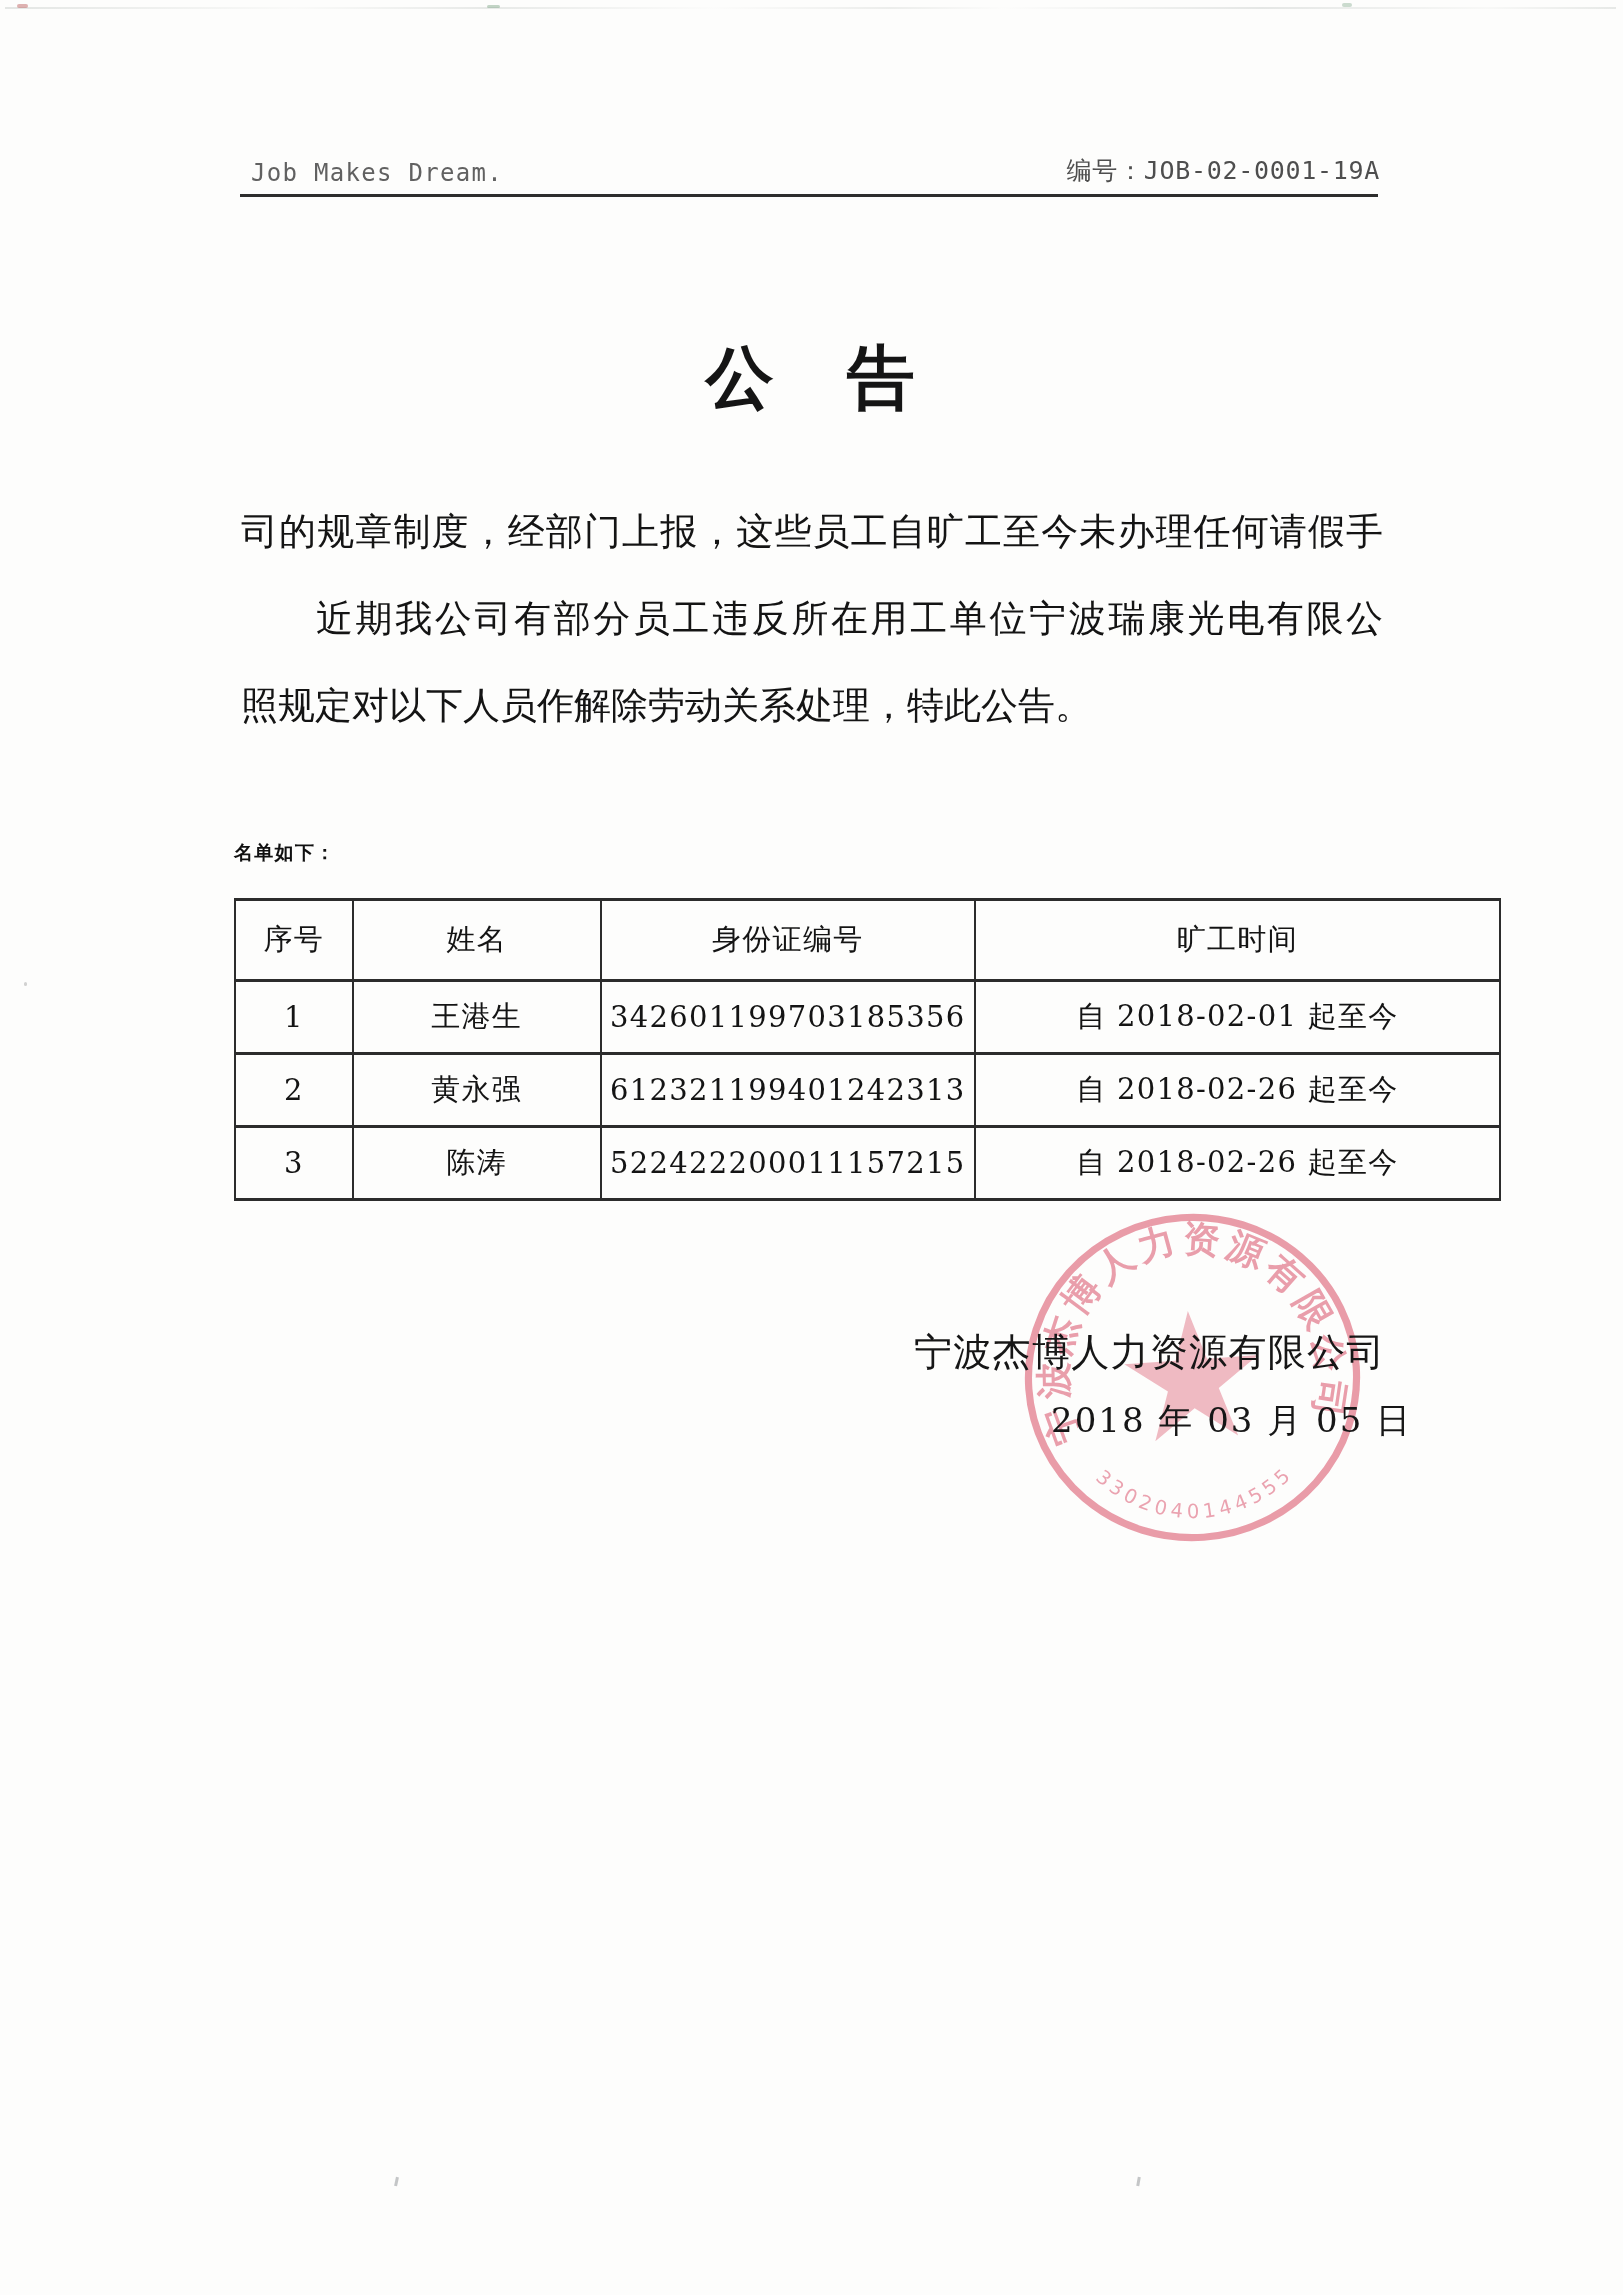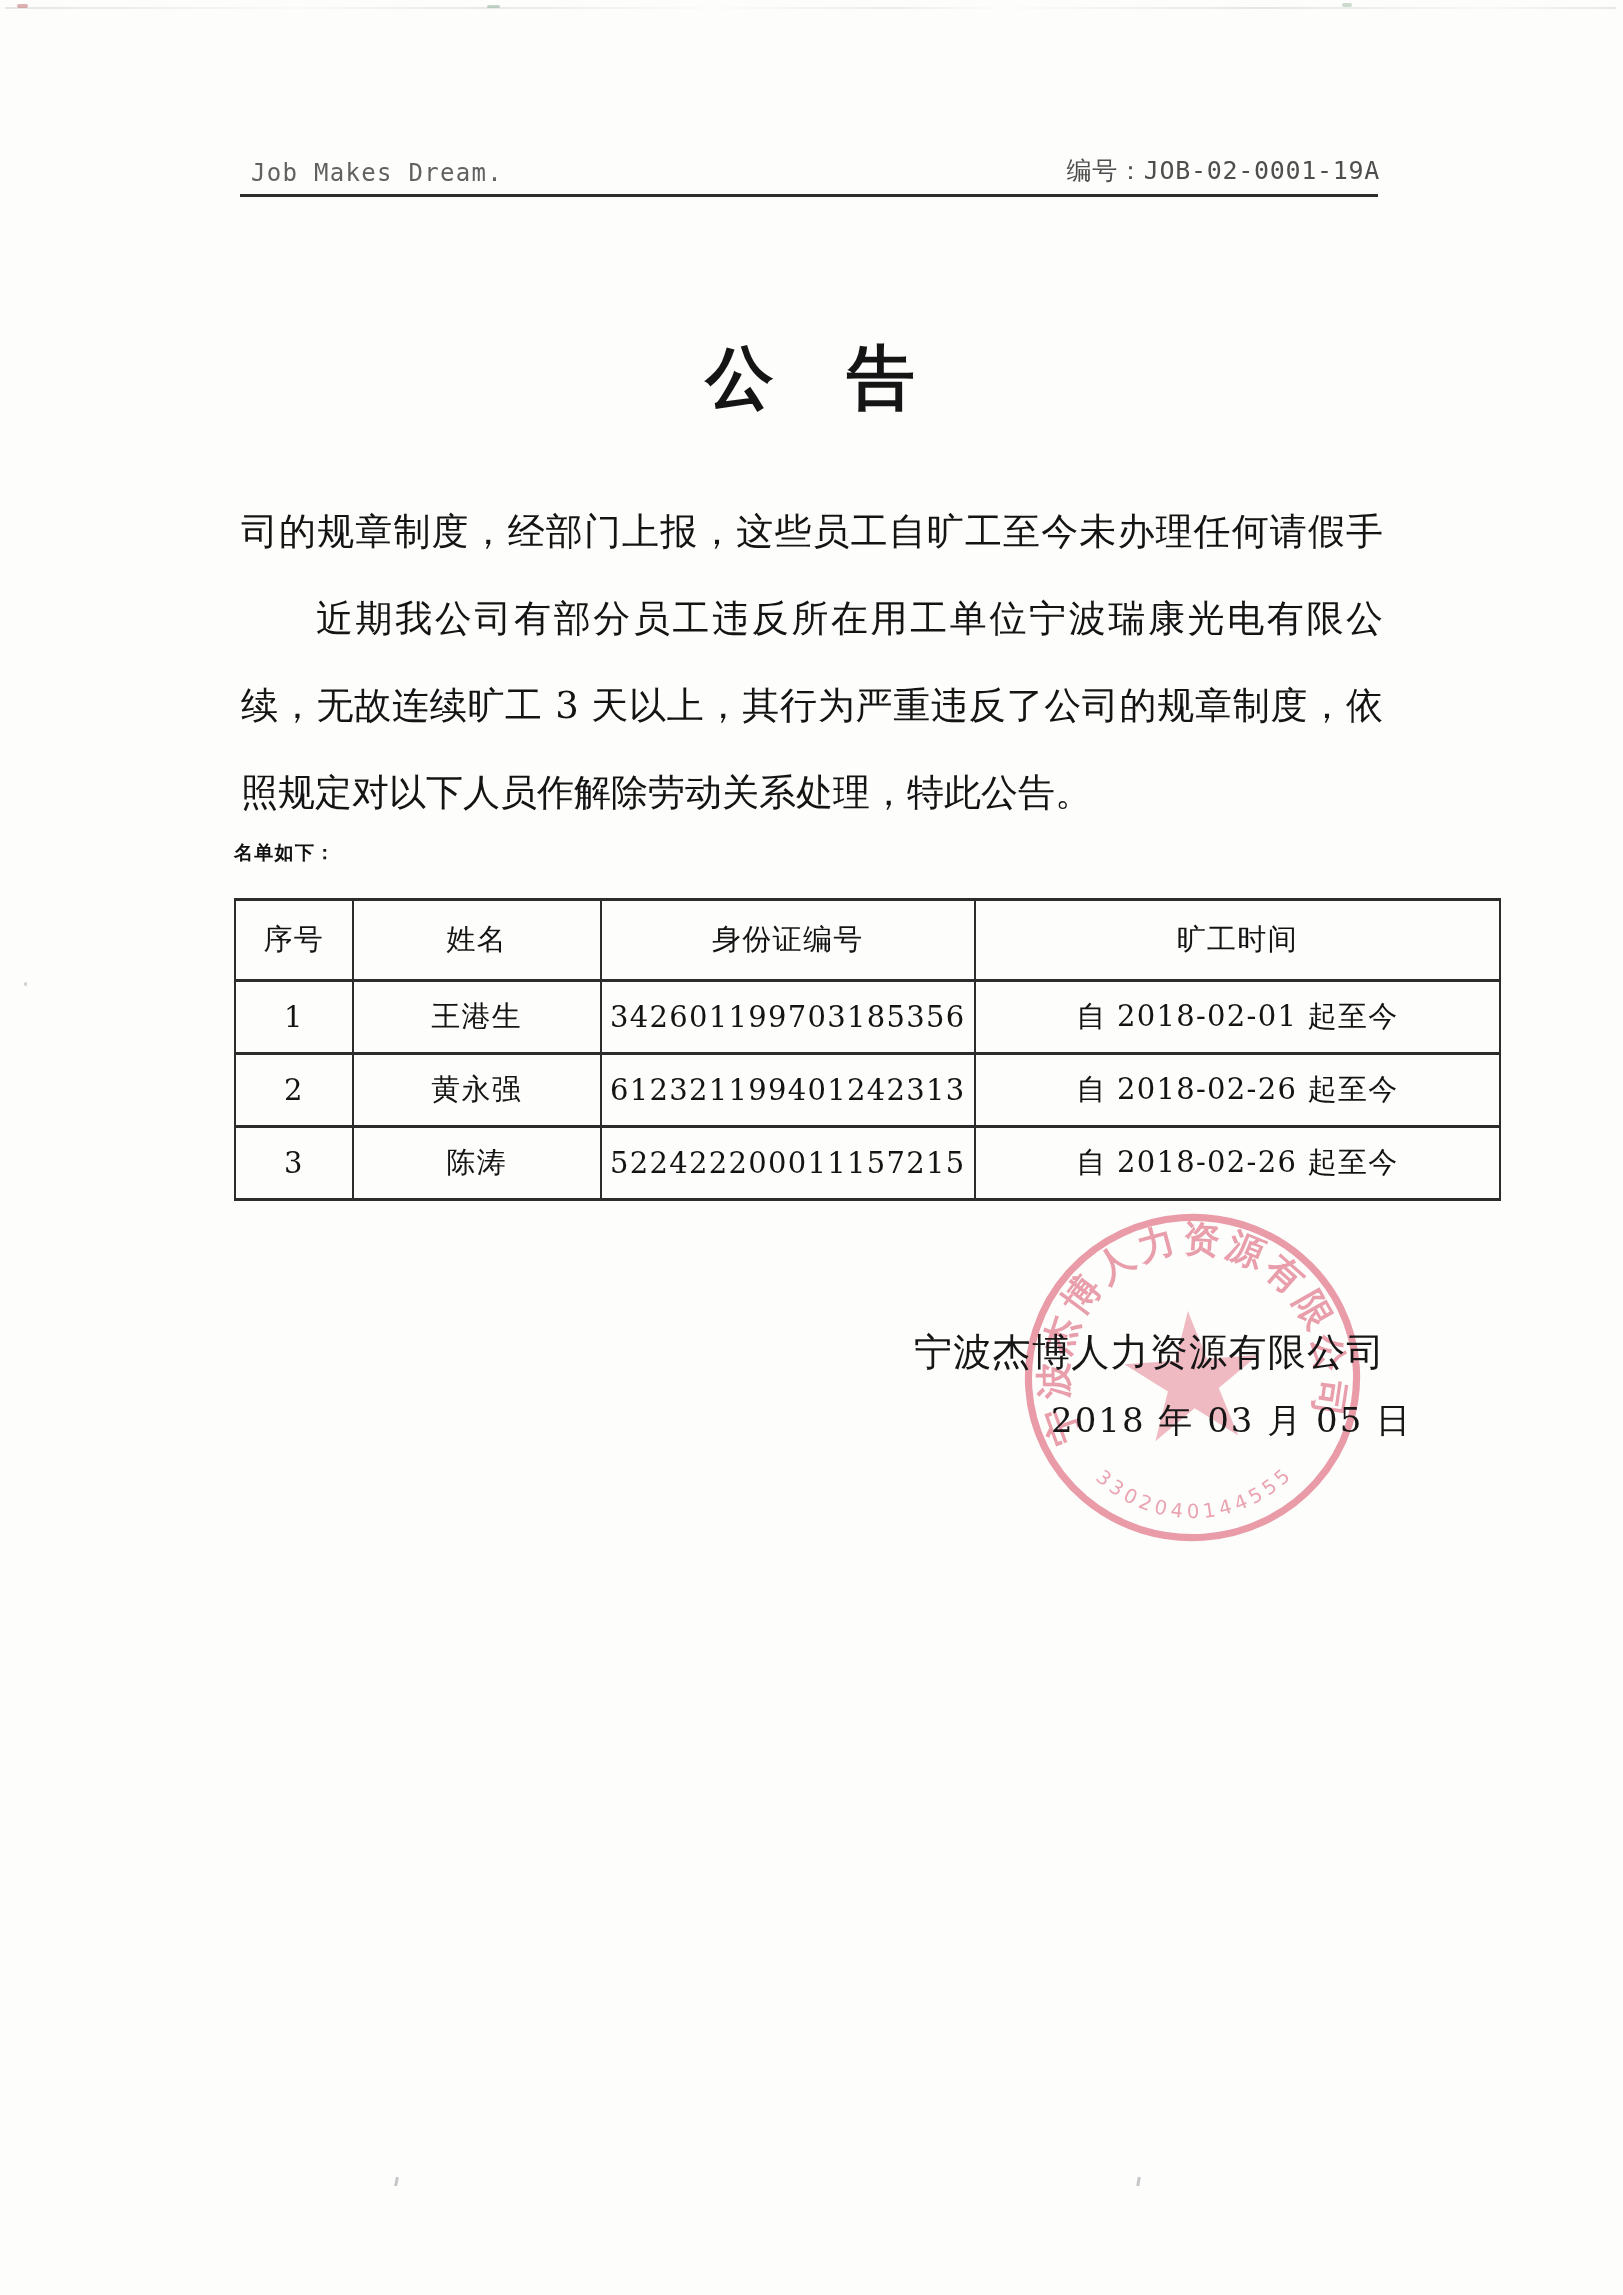--- a/index.html
+++ b/index.html
@@ -121,21 +121,20 @@
 
   <div class="hdr-slogan mono">Job Makes Dream.</div>
   <div class="hdr-docno mono"><span>编号：</span><span class="mono">JOB-02-0001-19A</span></div>
   <div class="hdr-rule"></div>
 
   <div class="doc-title serif">公　告</div>
 
   <div class="body-para serif">
     <div class="para-line">司的规章制度，经部门上报，这些员工自旷工至今未办理任何请假手</div>
     <div class="para-line first">近期我公司有部分员工违反所在用工单位宁波瑞康光电有限公</div>
-    <div class="para-line">续，无故连续旷工 3 天以上，其行为严重违反了公司的规章制度，依</div>
     <div class="para-line last">照规定对以下人员作解除劳动关系处理，特此公告。</div>
   </div>
 
   <div class="list-label">名单如下：</div>
 
   <table class="notice serif">
     <colgroup>
       <col style="width:118px">
         <col style="width:249px">
         <col style="width:374px">

